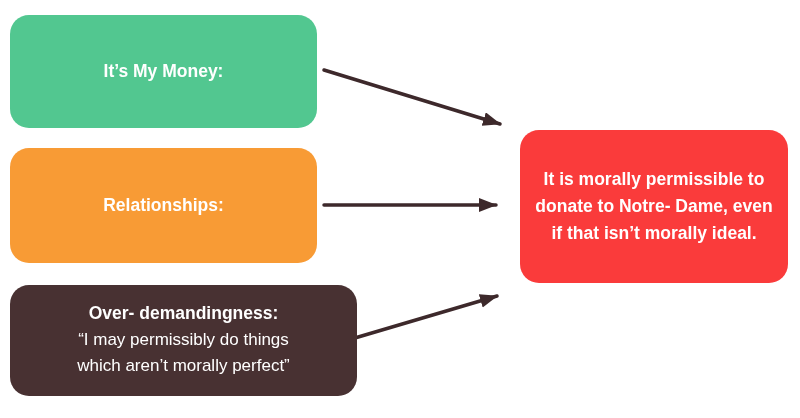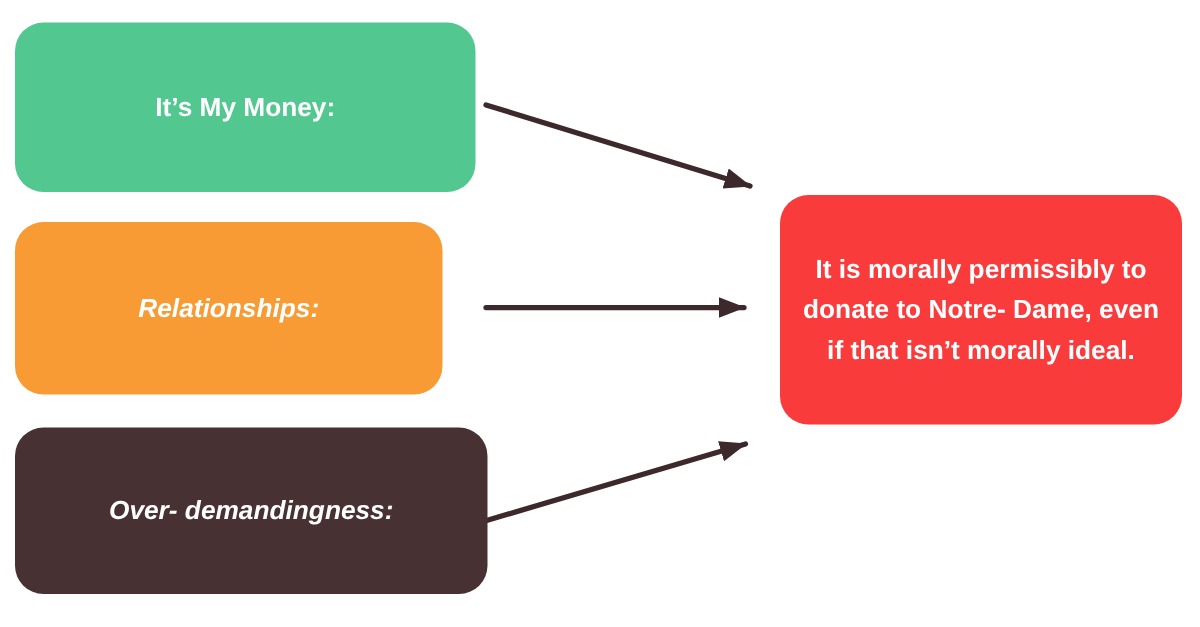--- a/index.html
+++ b/index.html
@@ -32,22 +32,22 @@
     line-height: 1.45;
     white-space: pre-line;
   }
   .box .body {
     font-weight: normal;
     font-size: 17px;
     line-height: 1.55;
     white-space: pre-line;
   }
   .src-1 { left: 10px;  top: 15px;  width: 307px; height: 113px; }
-  .src-2 { left: 10px;  top: 148px; width: 285px; height: 115px; font-style: italic; }
-  .src-3 { left: 10px;  top: 285px; width: 315px; height: 111px; font-style: italic; }
+  .src-2 { left: 10px;  top: 148px; width: 307px; height: 115px; }
+  .src-3 { left: 10px;  top: 285px; width: 347px; height: 111px; }
   .conclusion {
     left: 520px; top: 130px; width: 268px; height: 153px;
     font-weight: bold;
     font-size: 17.5px;
     line-height: 1.5;
   }
   .conclusion .body {
     font-weight: bold;
     font-size: 17.5px;
     white-space: pre-line;
@@ -89,21 +89,23 @@
   <div class="box src-1" style="background-color: rgb(82, 199, 144);">
     <div class="title">It’s My Money:</div>
   </div>
 
   <div class="box src-2" style="background-color: rgb(248, 155, 53);">
     <div class="title">Relationships:</div>
   </div>
 
   <div class="box src-3" style="background-color: rgb(72, 49, 50);">
     <div class="title">Over- demandingness:</div>
+    <div class="body">“I may permissibly do things
+which aren’t morally perfect”</div>
   </div>
 
   <div class="box conclusion" style="background-color: rgb(250, 59, 59);">
-    <div class="body">It is morally permissibly to
+    <div class="body">It is morally permissible to
 donate to Notre- Dame, even
 if that isn’t morally ideal.</div>
   </div>
 
 </div>
 
 </body></html>

